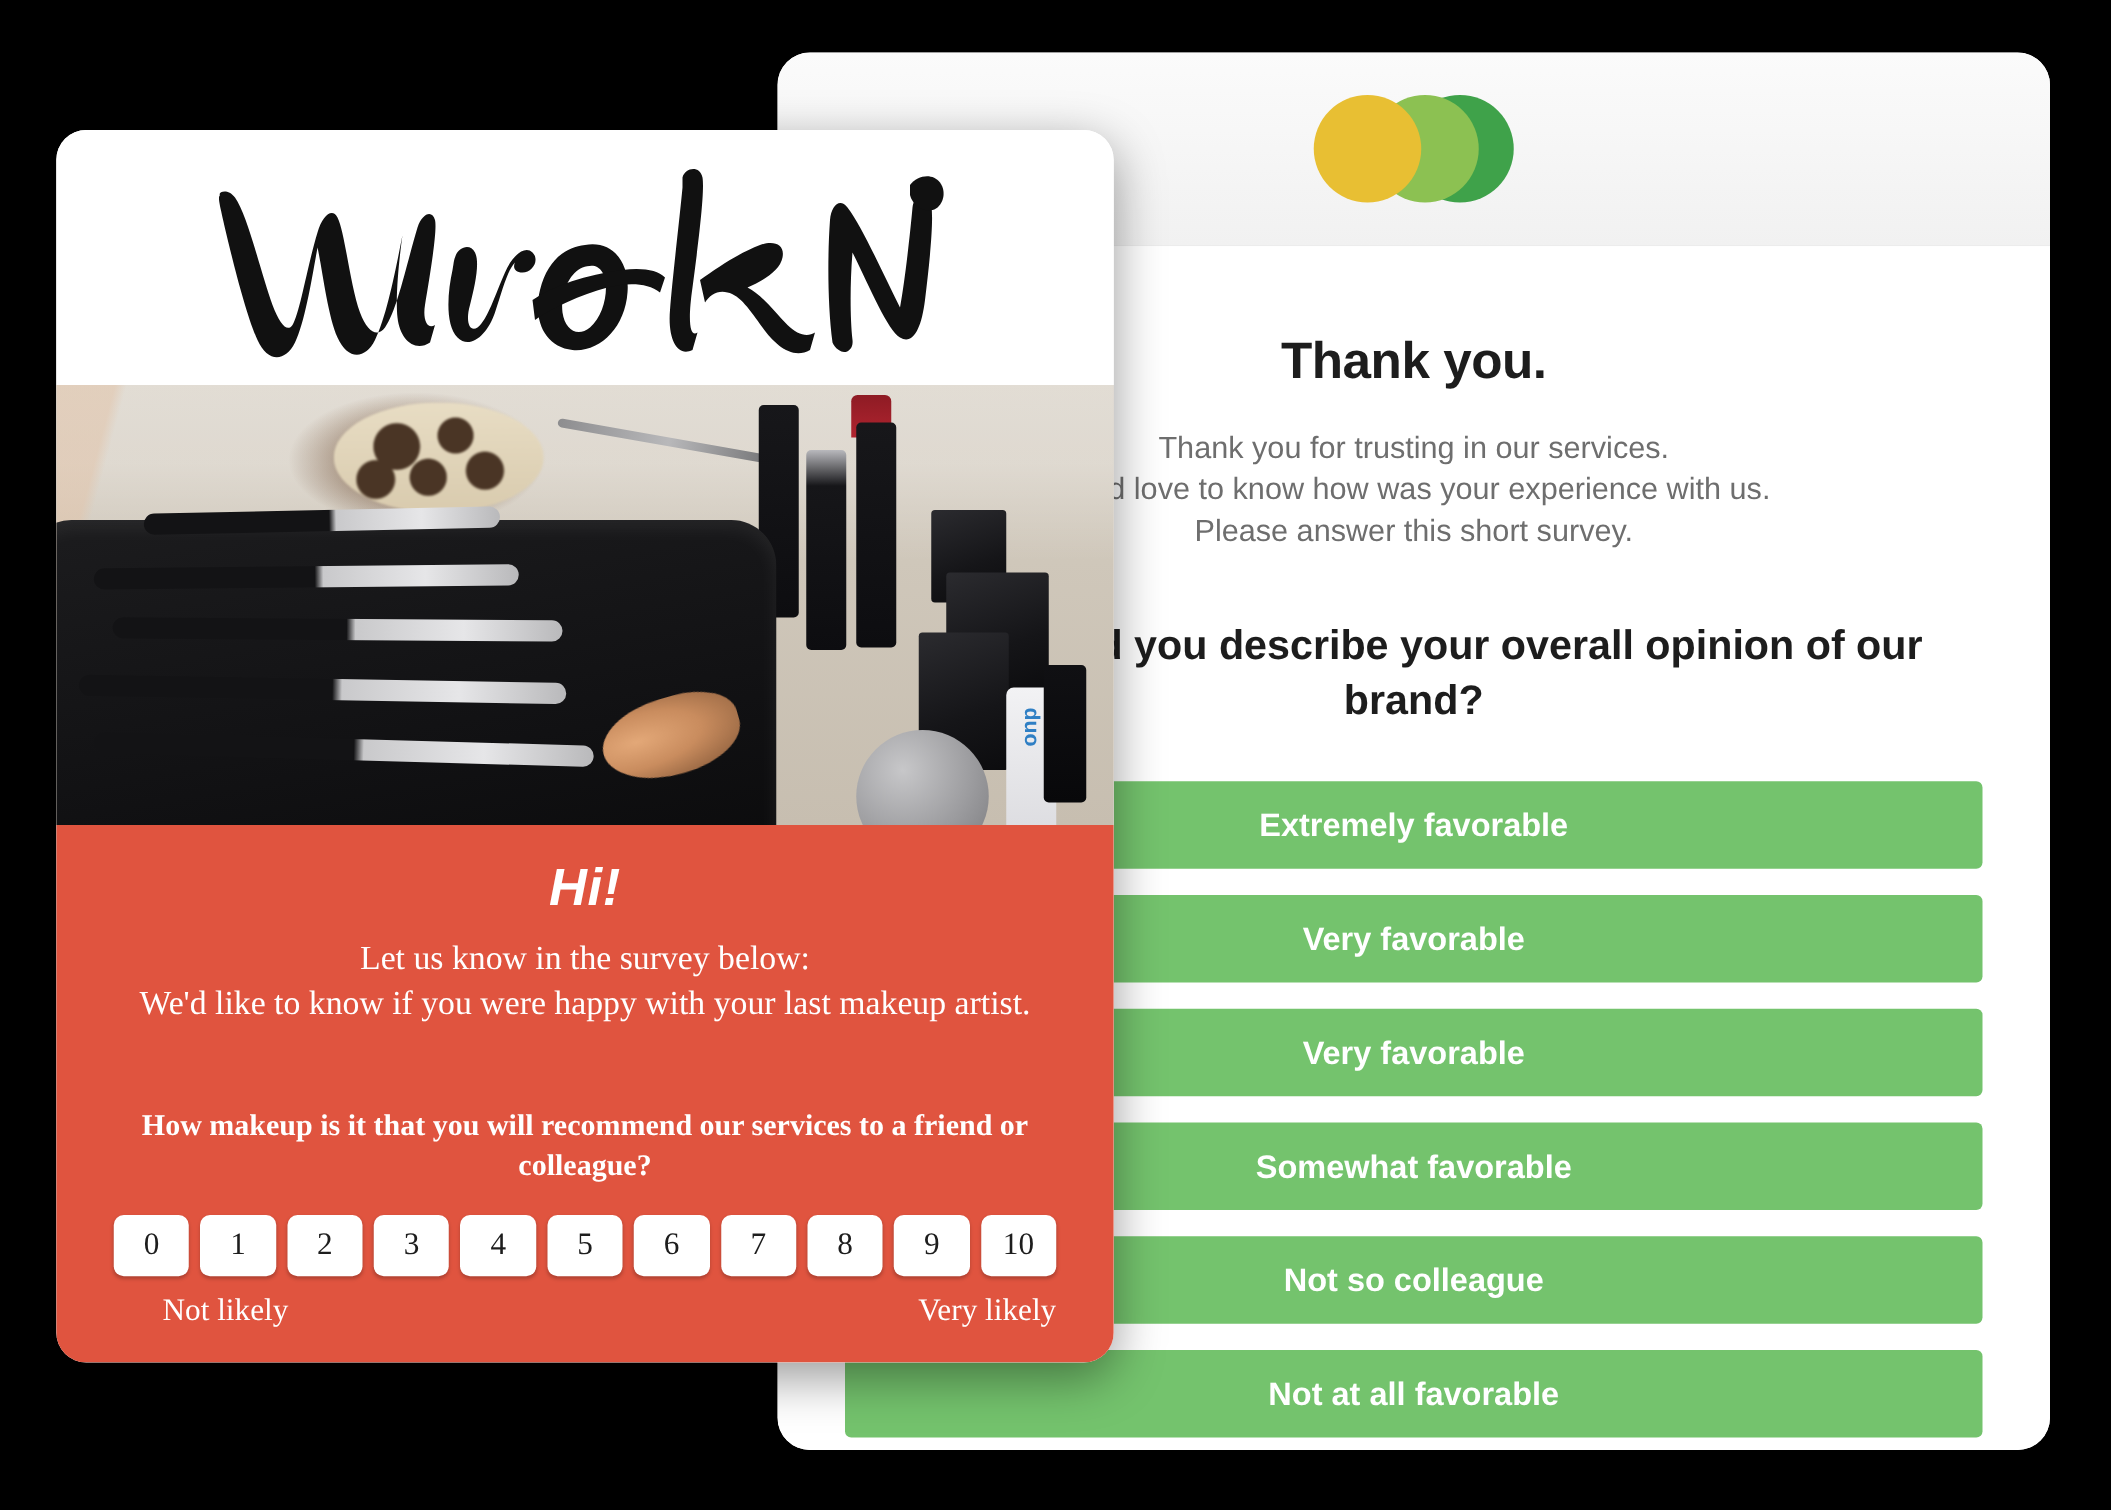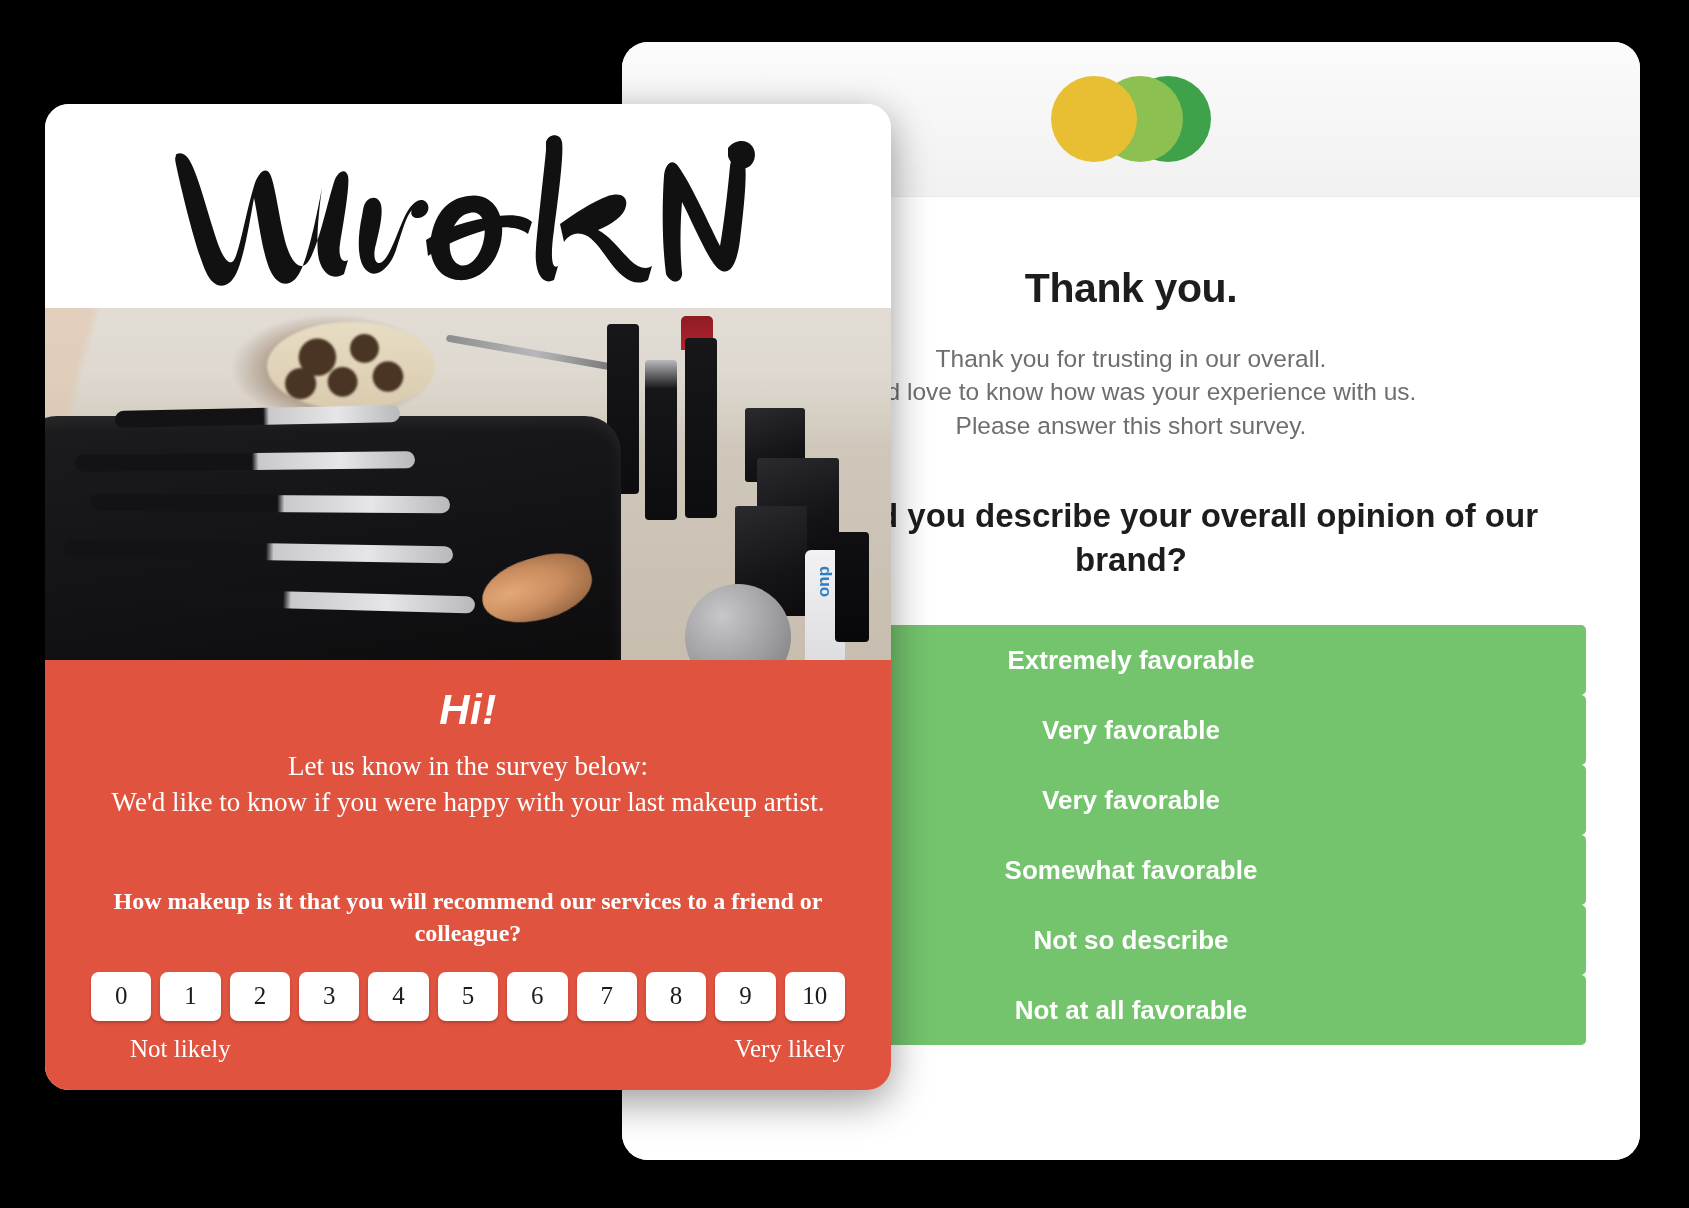--- a/index.html
+++ b/index.html
@@ -82,20 +82,21 @@
     color: #1d1d1d;
     line-height: 1.35;
     margin-top: 52px;
     padding: 0 18px;
   }
 
   .answer-list {
     margin-top: 42px;
     display: flex;
     flex-direction: column;
+    gap: 21px;
   }
   .answer-option {
     background: #74c36d;
     border-radius: 5px;
     height: 70px;
     display: flex;
     align-items: center;
     justify-content: center;
     color: #ffffff;
     font-size: 26px;
@@ -315,33 +316,33 @@
         <div class="blob dark" style="background:#3fa24a"></div>
         <div class="blob light" style="background:#8cc152"></div>
         <div class="blob yellow" style="background:#e8bf33"></div>
       </div>
     </div>
 
     <div class="back-card-body">
       <div class="thankyou-title">Thank you.</div>
 
       <div class="thankyou-lines">
-        <div>Thank you for trusting in our overall.</div>
+        <div>Thank you for trusting in our services.</div>
         <div>We'd love to know how was your experience with us.</div>
         <div>Please answer this short survey.</div>
       </div>
 
       <div class="survey-question">How would you describe your overall opinion of our brand?</div>
 
       <div class="answer-list">
         <div class="answer-option">Extremely favorable</div>
         <div class="answer-option">Very favorable</div>
         <div class="answer-option">Very favorable</div>
         <div class="answer-option">Somewhat favorable</div>
-        <div class="answer-option">Not so describe</div>
+        <div class="answer-option">Not so colleague</div>
         <div class="answer-option">Not at all favorable</div>
       </div>
     </div>
   </div>
 
   <div class="front-card">
 
     <div class="worn-header">
       <svg class="worn-logo" viewBox="0 0 600 170" aria-hidden="true">
         <g fill="#111111">

